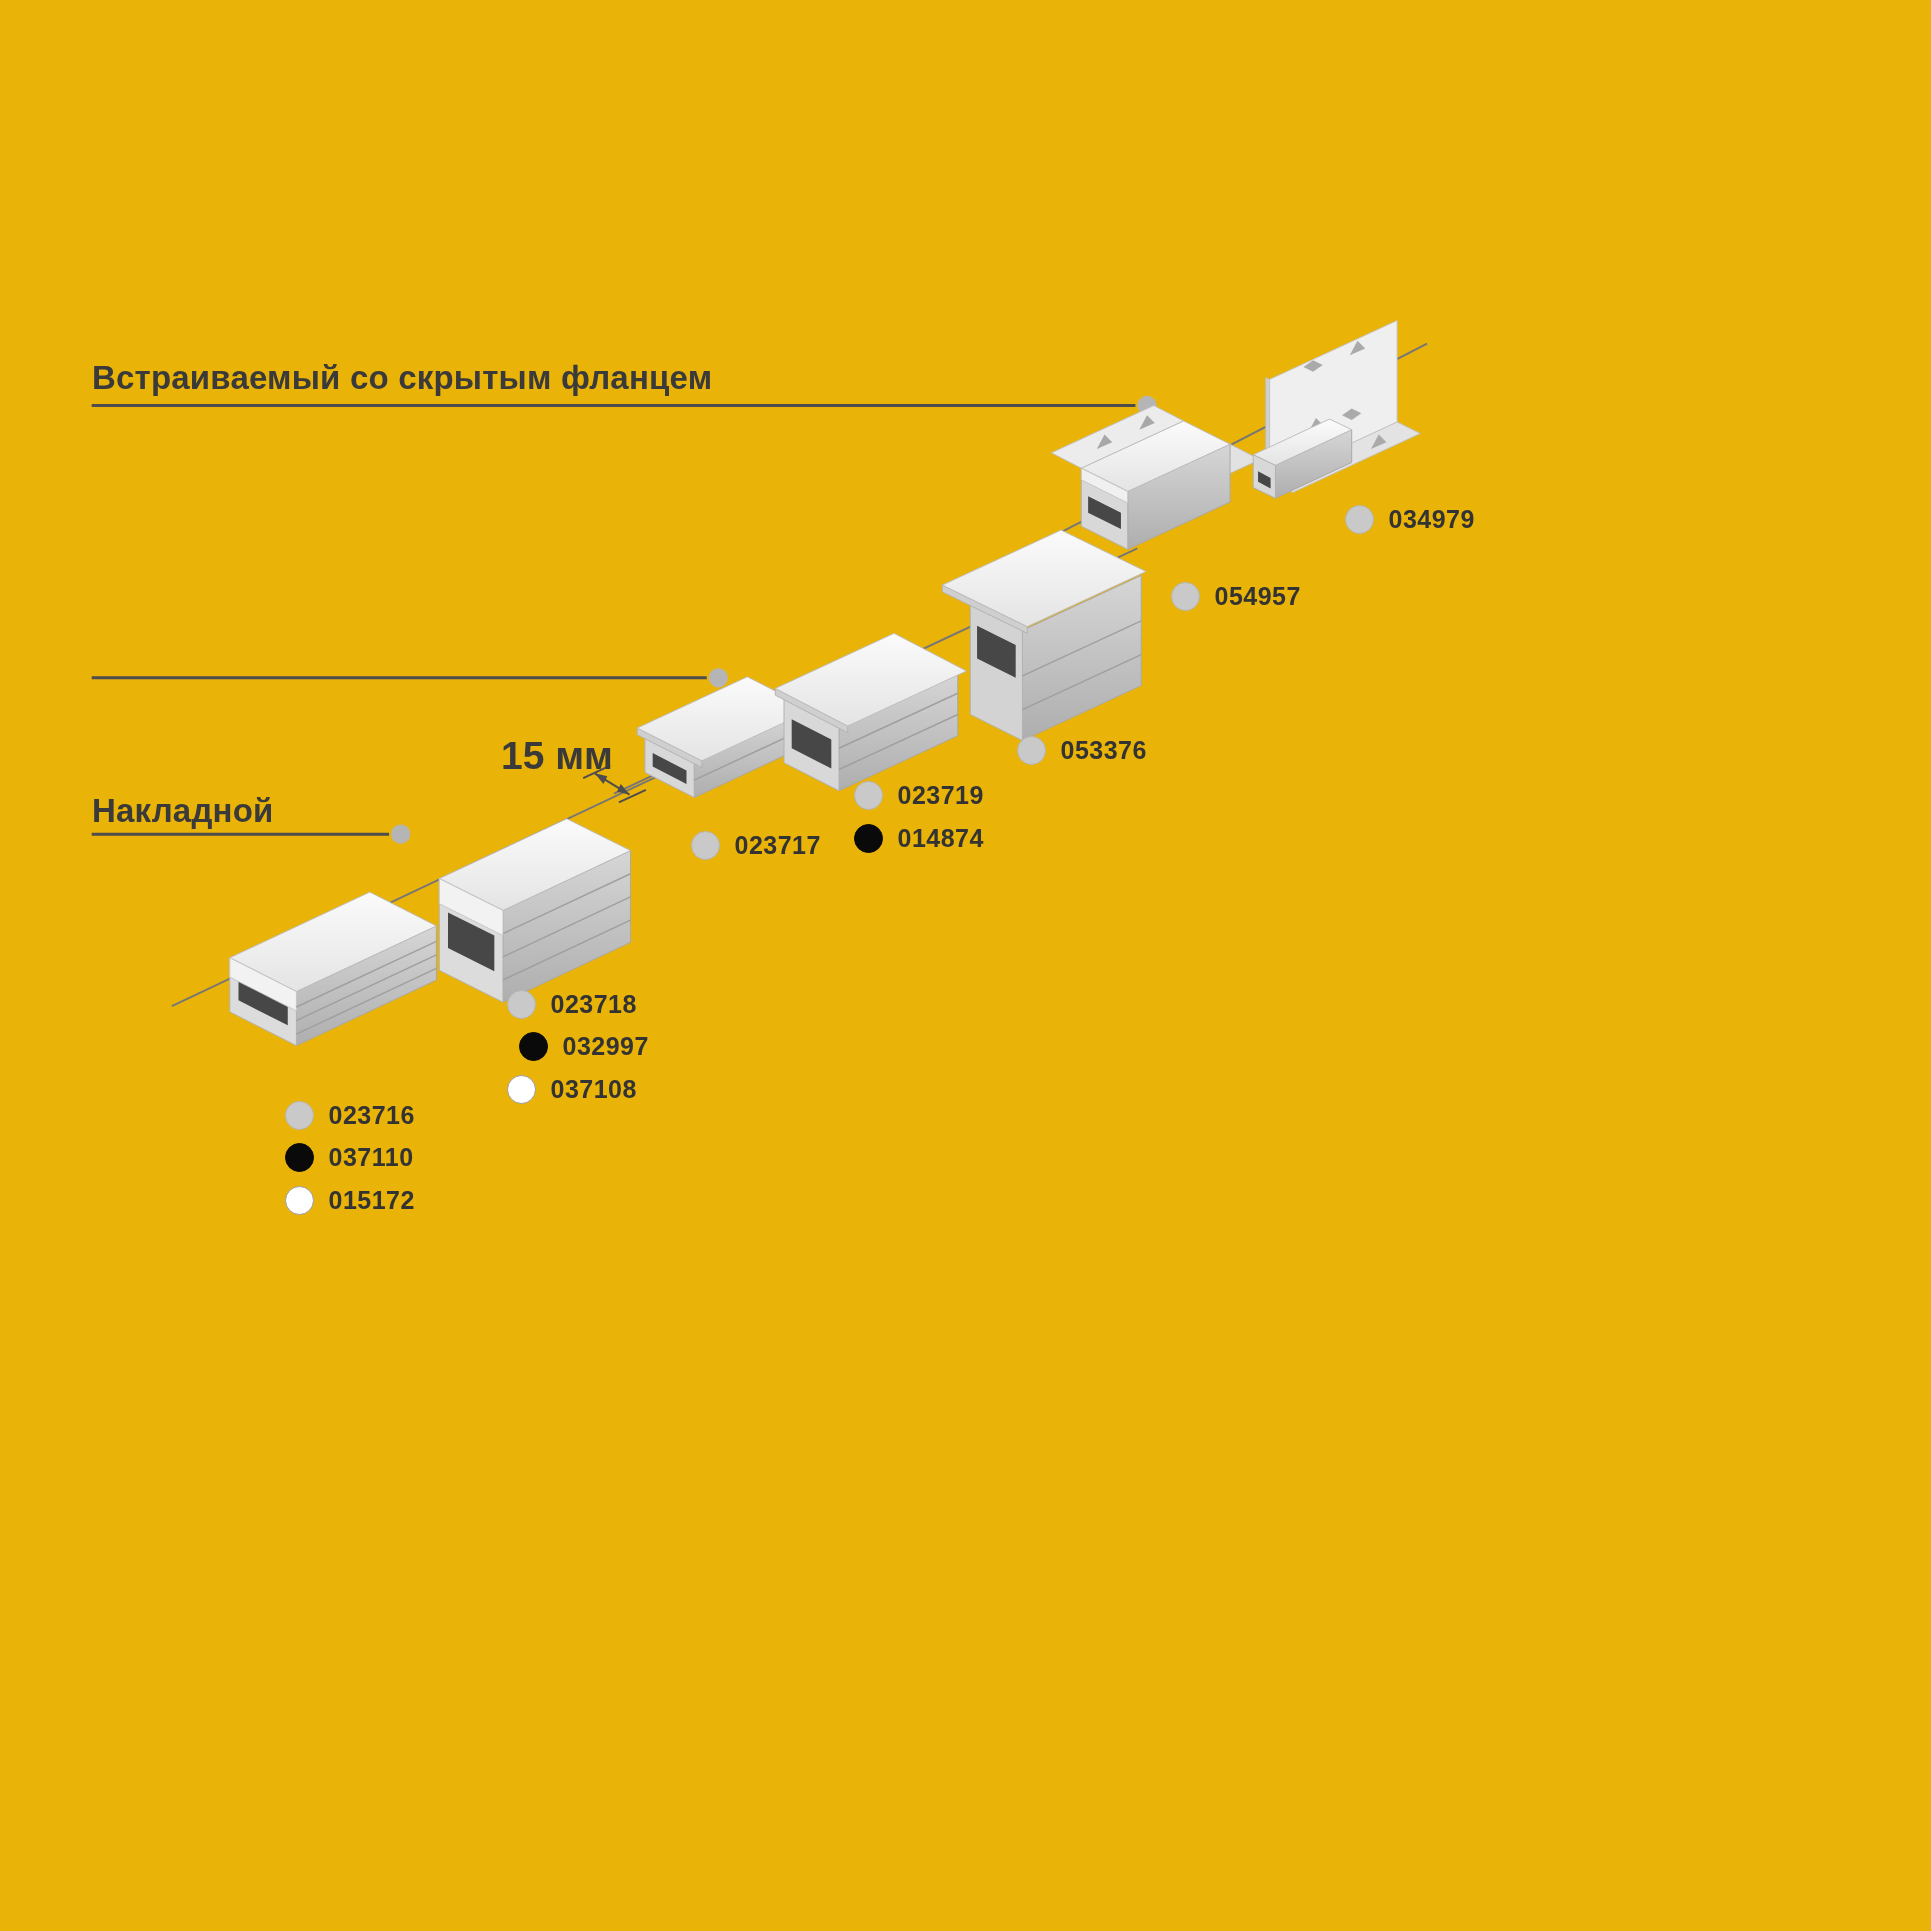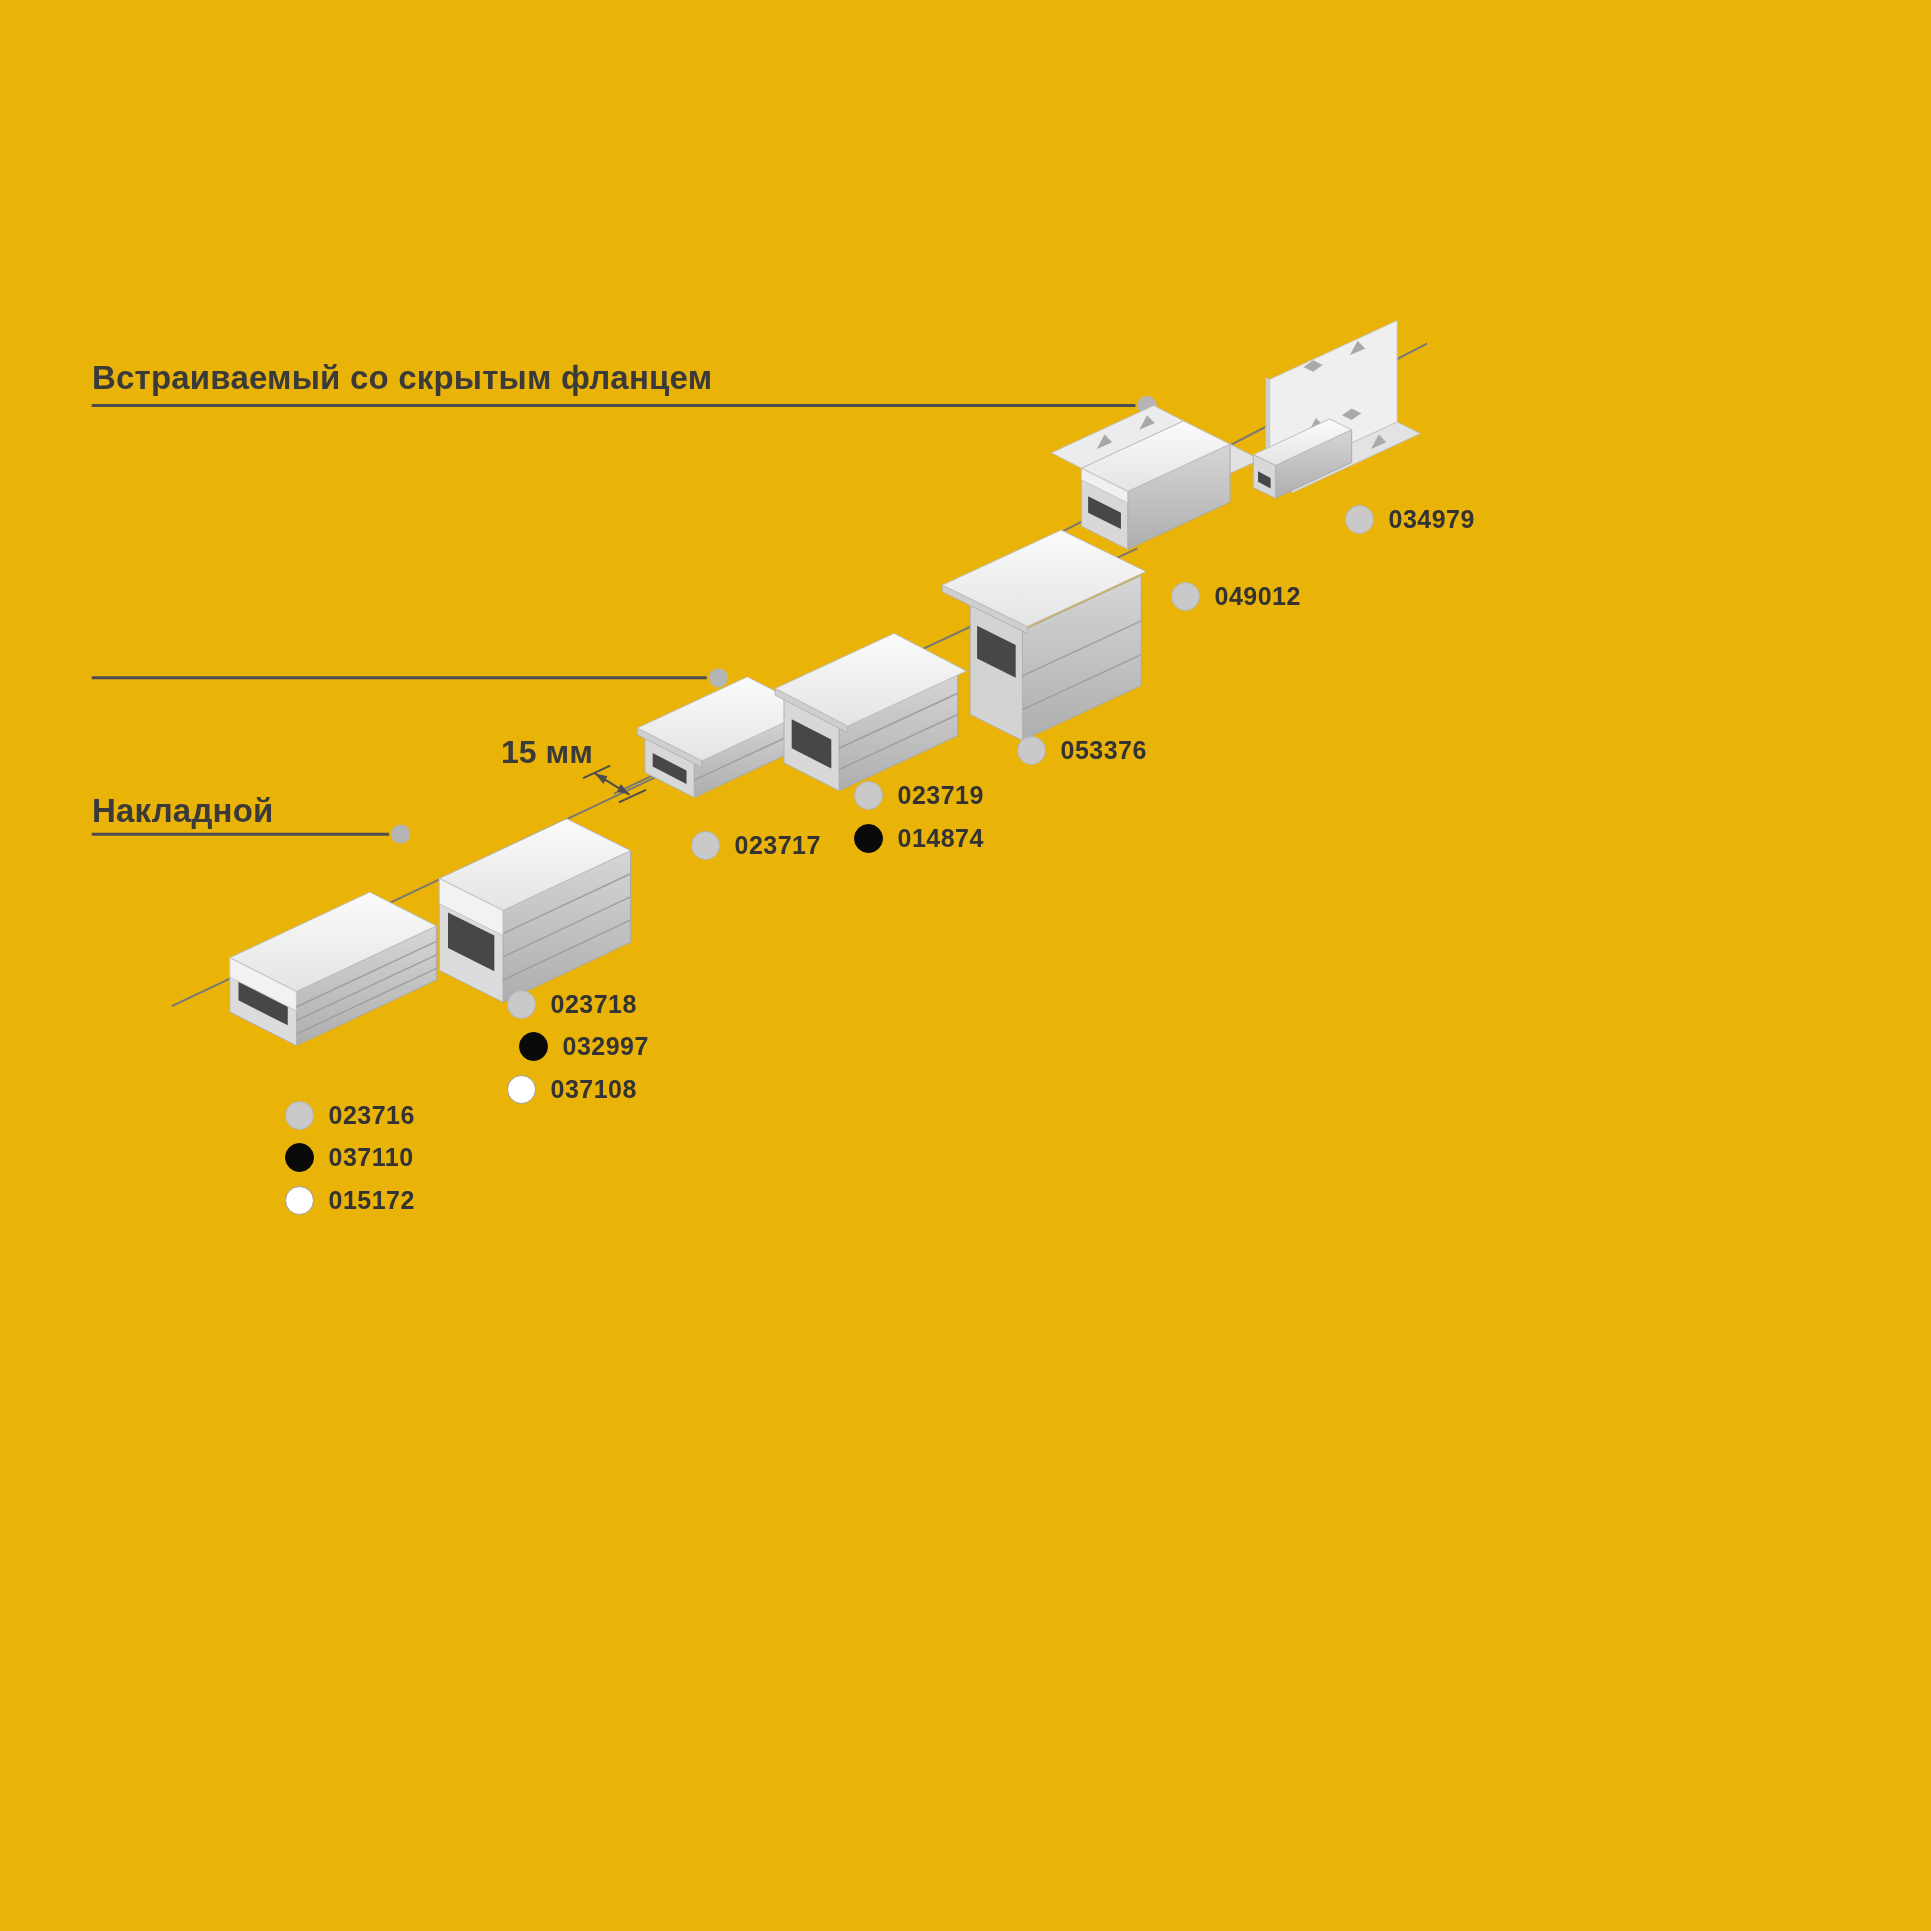--- a/index.html
+++ b/index.html
@@ -6,21 +6,21 @@
   .canvas{
     position:relative;width:1931px;height:1931px;background:#eab308;
     overflow:hidden;font-family:"Liberation Sans",sans-serif;
   }
   .scene{position:absolute;left:0;top:0;}
   .cat-label{
     position:absolute;font-weight:700;font-size:33px;color:#3a3a3a;
     white-space:nowrap;letter-spacing:0.2px;
   }
   .dim-label{
-    position:absolute;font-weight:700;font-size:32px;color:#3a3a3a;white-space:nowrap;
+    position:absolute;font-weight:700;font-size:39px;color:#3a3a3a;white-space:nowrap;
   }
   .article-row{
     position:absolute;display:flex;align-items:center;gap:14.5px;height:42px;
   }
   .dot{
     width:29px;height:29px;border-radius:50%;box-sizing:border-box;
     border:1.9px solid #b5b5b5;background:#c9c9c9;flex:0 0 auto;
   }
   .dot[data-dot="gray"]{background:#c9c9c9;border-color:#b5b5b5;}
   .dot[data-dot="black"]{background:#0a0a0a;border-color:#0a0a0a;}
@@ -213,21 +213,21 @@
     <span class="code">014874</span>
   </div>
 
   <div class="article-row" style="left:1017px;top:729px">
     <span class="dot" data-dot="gray"></span>
     <span class="code">053376</span>
   </div>
 
   <div class="article-row" style="left:1171px;top:575px">
     <span class="dot" data-dot="gray"></span>
-    <span class="code">049012</span>
+    <span class="code">054957</span>
   </div>
 
   <div class="article-row" style="left:1345px;top:498px">
     <span class="dot" data-dot="gray"></span>
     <span class="code">034979</span>
   </div>
 
 </div>
 
 

